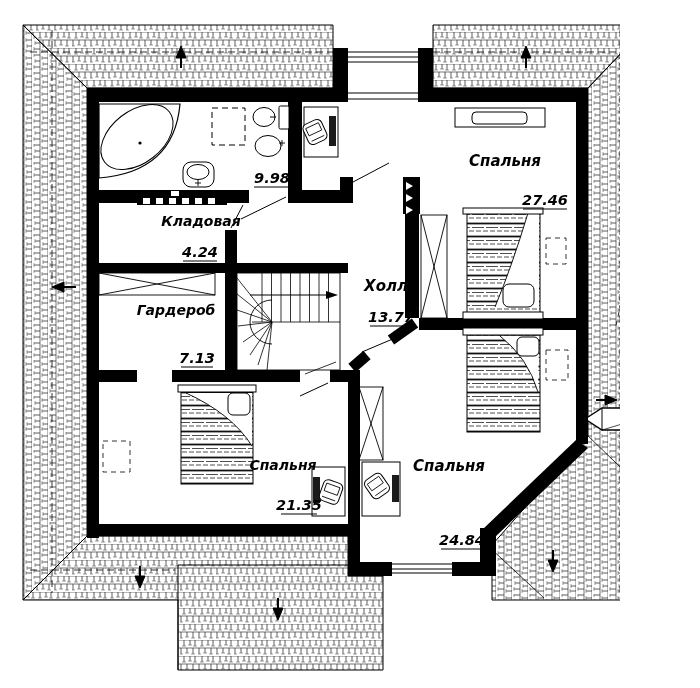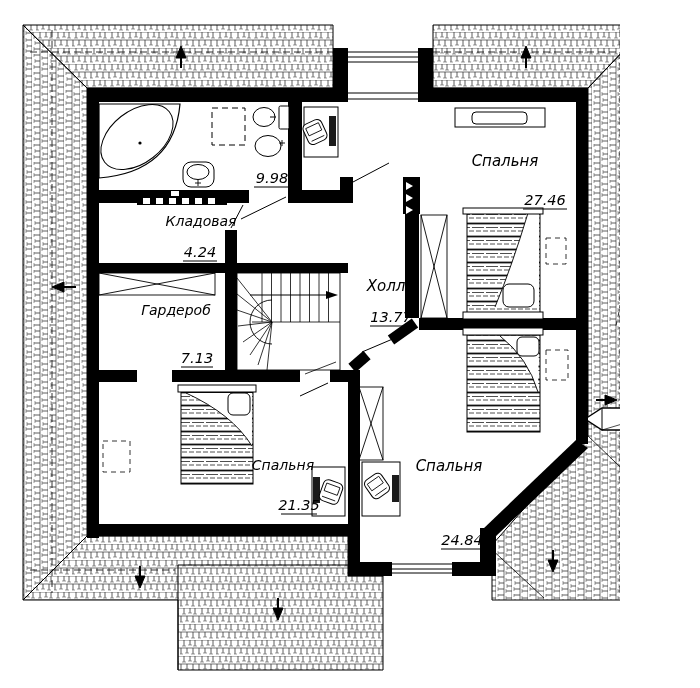--- a/index.html
+++ b/index.html
@@ -1,16 +1,16 @@
 <!DOCTYPE html>
 <html><head>
 <meta charset="utf-8">
 <style>
   html,body{margin:0;padding:0;background:#fff;}
-  .page{width:620px;height:688px;background:#fff;position:relative;overflow:hidden;}
+  .page{width:620px;height:688px;background:#fff;position:relative;overflow:hidden;font-weight:bold;}
   svg{display:block;}
   text{font-family:"DejaVu Sans",sans-serif;font-style:italic;fill:#000;}
   .room-label{font-size:15px;}
   .room-label-sm{font-size:14px;}
   .area-label{font-size:14.5px;}
 </style>
 </head>
 <body>
 
 <div class="page">

